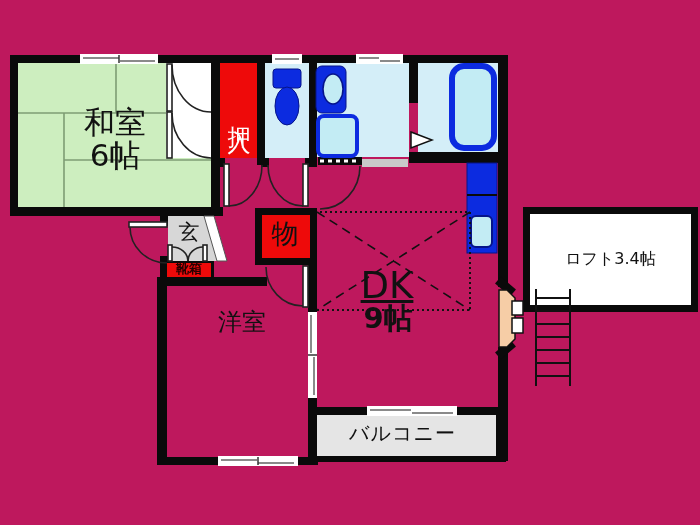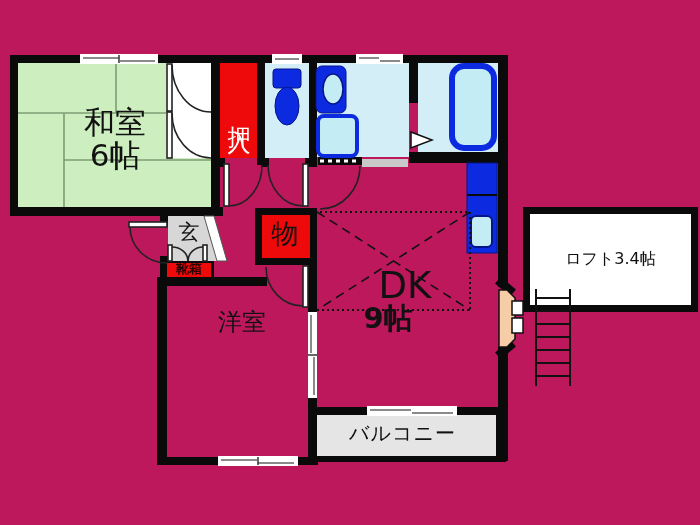--- a/index.html
+++ b/index.html
@@ -7,21 +7,21 @@
          font-family:"DejaVu Sans",sans-serif;}
   .stage svg{position:absolute;left:0;top:0;}
   .lbl{position:absolute;color:#111;text-align:center;line-height:1.08;white-space:nowrap;}
   .lbl-washitsu{left:45px;top:106px;width:140px;font-size:31px;}
   .lbl-oshiire{left:221px;top:66px;width:36px;height:92px;writing-mode:vertical-rl;
                text-orientation:upright;display:flex;align-items:center;justify-content:center;
                color:#fff;font-size:23px;letter-spacing:4px;}
   .lbl-genkan{left:168px;top:221px;width:42px;font-size:21px;}
   .lbl-shoebox{left:165px;top:262px;width:48px;font-size:13px;color:#250000;font-weight:bold;}
   .lbl-storage{left:261px;top:219px;width:48px;font-size:27px;}
-  .lbl-dk1{left:356px;top:266px;width:98px;font-size:37px;}
+  .lbl-dk1{left:338px;top:266px;width:98px;font-size:37px;text-decoration:underline;}
   .lbl-dk2{left:338px;top:303px;width:100px;font-size:29px;font-weight:bold;}
   .lbl-yoshitsu{left:172px;top:309px;width:140px;font-size:24px;line-height:1.1;}
   .lbl-loft{left:531px;top:215px;width:159px;height:88px;display:flex;align-items:center;
             justify-content:center;font-size:16px;}
   .lbl-balcony{left:325px;top:423px;width:155px;font-size:20px;letter-spacing:1px;font-family:Liberation Serif, serif;}
 </style>
 </head>
 <body>
 
 <div class="stage">

